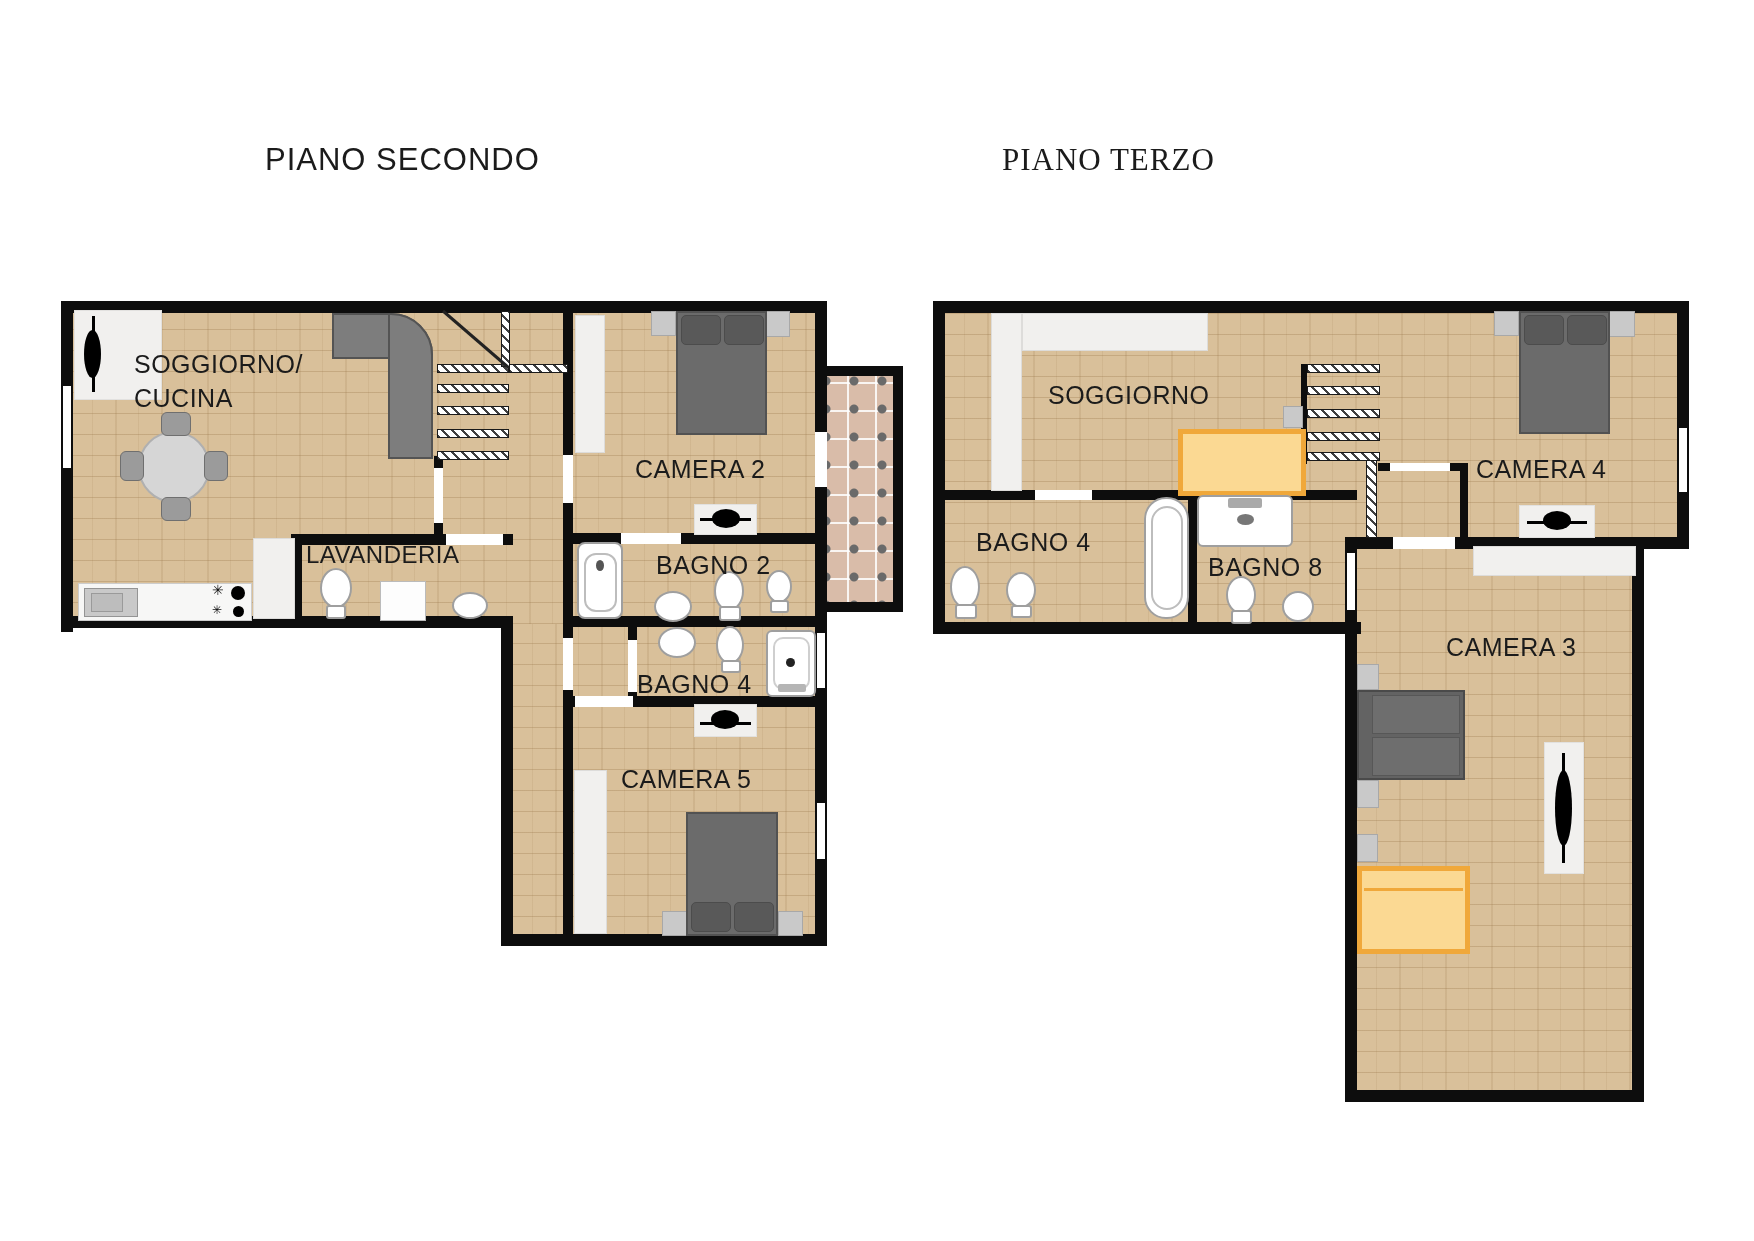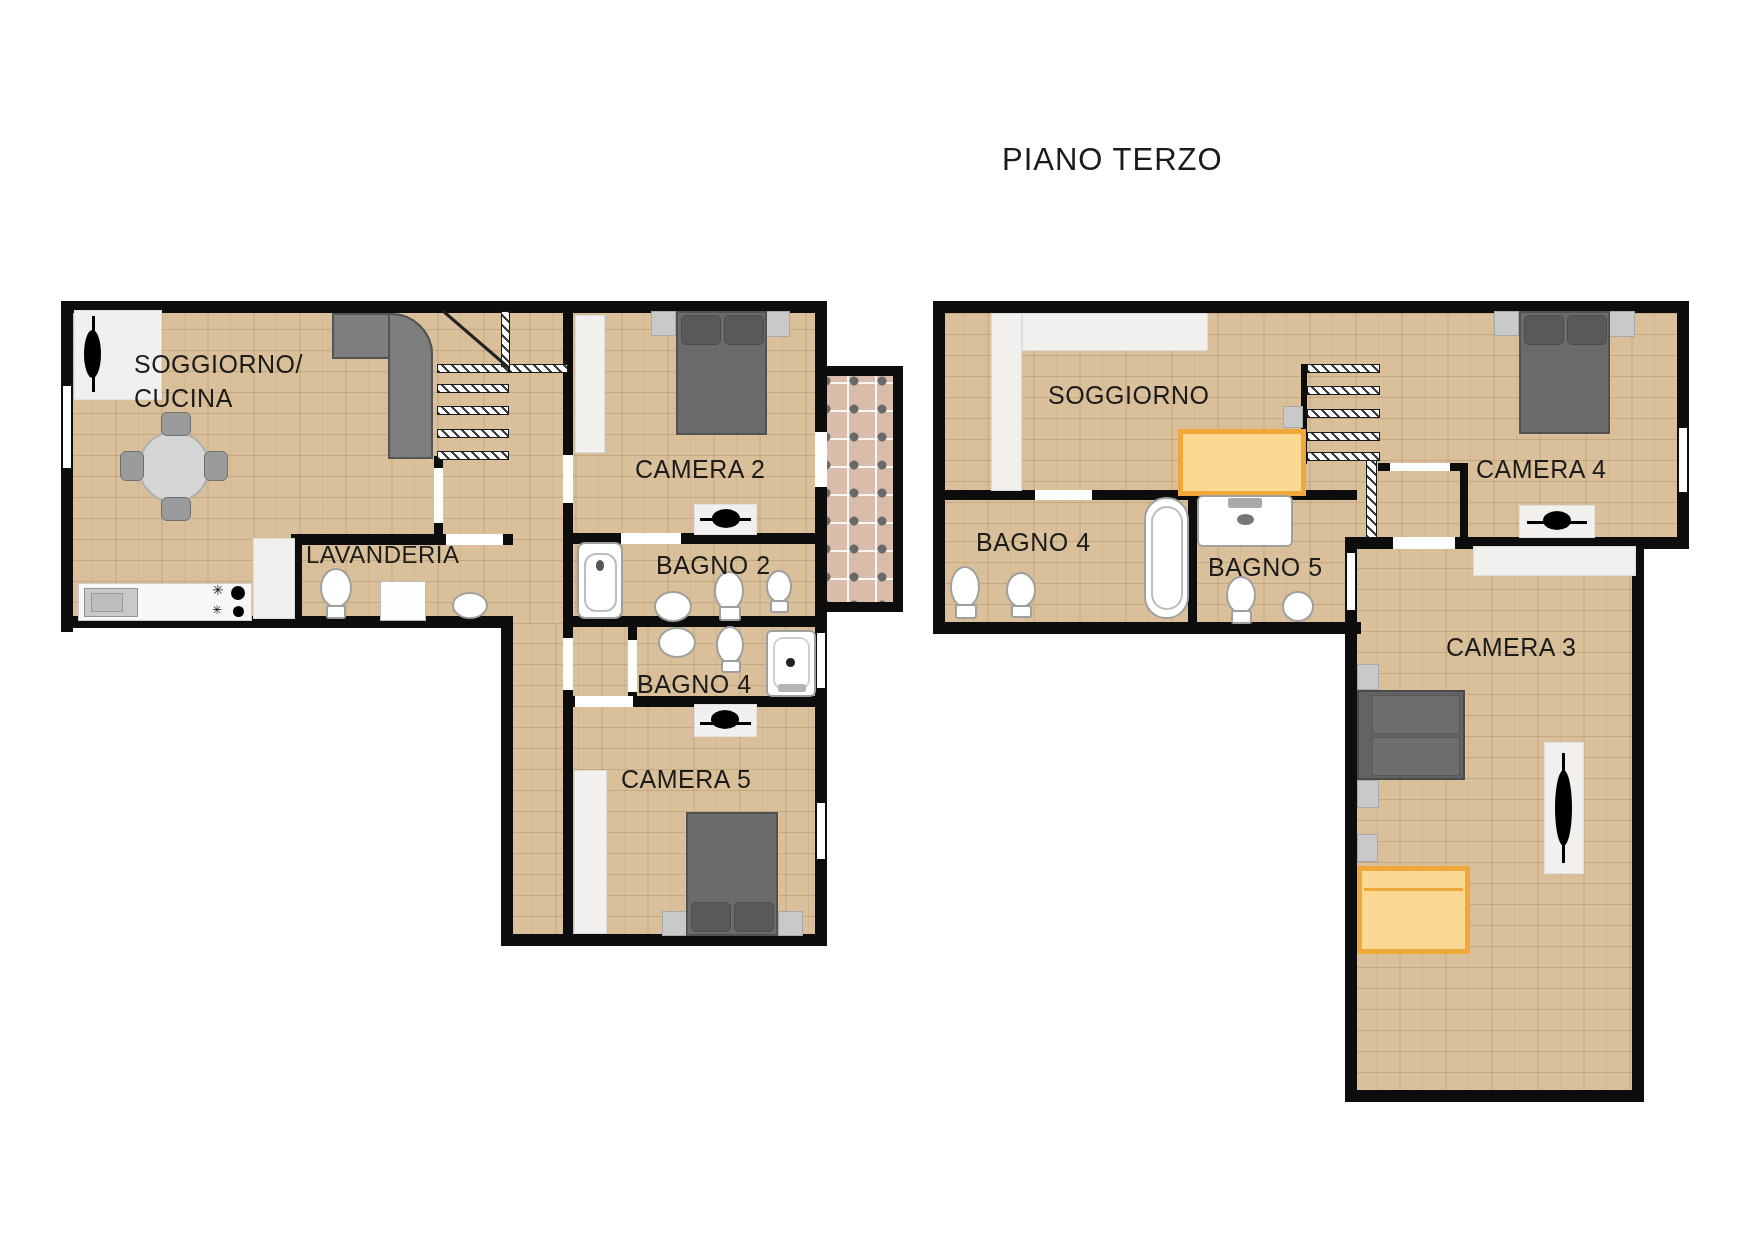--- a/index.html
+++ b/index.html
@@ -41,21 +41,22 @@
   .ell{border-radius:50%;}
   .orange{position:absolute;box-sizing:border-box;background:var(--accent-orange-fill);border:5px solid var(--accent-orange-border);}
   .sofa{position:absolute;box-sizing:border-box;background:#7d7d7d;border:2px solid #545454;}
   svg{position:absolute;left:0;top:0;}
 </style>
 </head>
 <body>
 
 <div id="stage">
 
-  <div class="title" style="left:1002px;top:142px;">PIANO TERZO</div>
+  <div class="title" style="left:265px;top:142px;">PIANO SECONDO</div>
+  <div class="title" style="left:1002px;top:142px;font-family:Liberation Serif, serif;">PIANO TERZO</div>
 
   <div class="floor" style="left:69px;top:309px;width:750px;height:315px;"></div>
   <div class="floor" style="left:509px;top:624px;width:310px;height:314px;"></div>
   <div class="tiles" style="left:819px;top:374px;width:80px;height:234px;"></div>
 
   <div class="wall" style="left:61px;top:301px;width:766px;height:12px;"></div>
   <div class="wall" style="left:61px;top:301px;width:12px;height:331px;"></div>
   <div class="wall" style="left:815px;top:301px;width:12px;height:645px;"></div>
   <div class="wall" style="left:61px;top:616px;width:452px;height:12px;"></div>
   <div class="wall" style="left:501px;top:616px;width:12px;height:330px;"></div>
@@ -240,17 +241,17 @@
   <div class="abs" style="left:1372px;top:737px;width:88px;height:39px;background:#6e6e6e;border:1px solid #575757;"></div>
   <div class="shelf" style="left:1544px;top:742px;width:40px;height:132px;"></div>
   <div class="tvbar" style="left:1562px;top:753px;width:3px;height:110px;"></div>
   <div class="lens" style="left:1555px;top:770px;width:17px;height:76px;"></div>
   <div class="nightstand" style="left:1357px;top:834px;width:21px;height:28px;"></div>
   <div class="orange" style="left:1357px;top:866px;width:113px;height:88px;"></div>
   <div class="abs" style="left:1364px;top:873px;width:99px;height:18px;border-bottom:3px solid var(--accent-orange-border);"></div>
 
   <div class="label" style="left:1048px;top:381px;">SOGGIORNO</div>
   <div class="label" style="left:976px;top:528px;">BAGNO 4</div>
-  <div class="label" style="left:1208px;top:553px;">BAGNO 5</div>
+  <div class="label" style="left:1208px;top:553px;">BAGNO 8</div>
   <div class="label" style="left:1476px;top:455px;">CAMERA 4</div>
   <div class="label" style="left:1446px;top:633px;">CAMERA 3</div>
 
 </div>
 
 </body></html>

